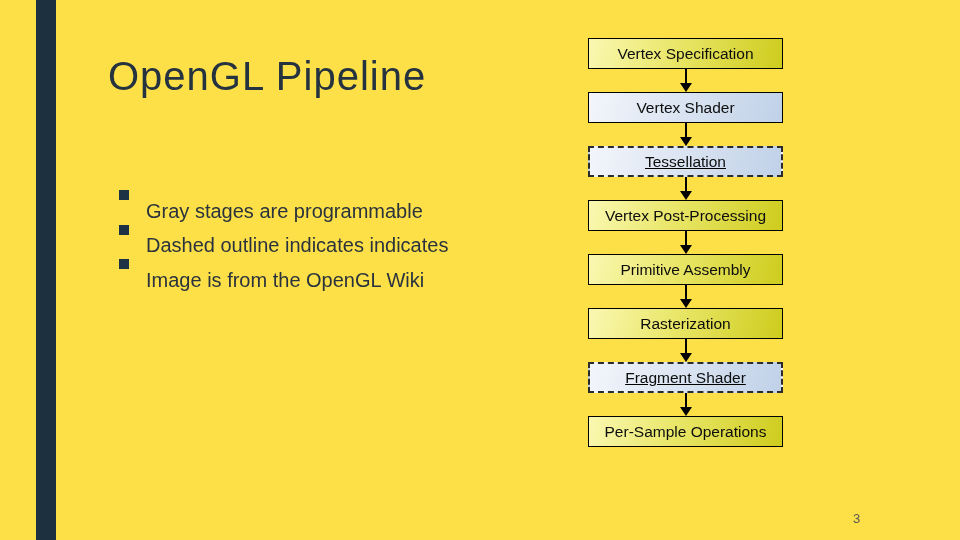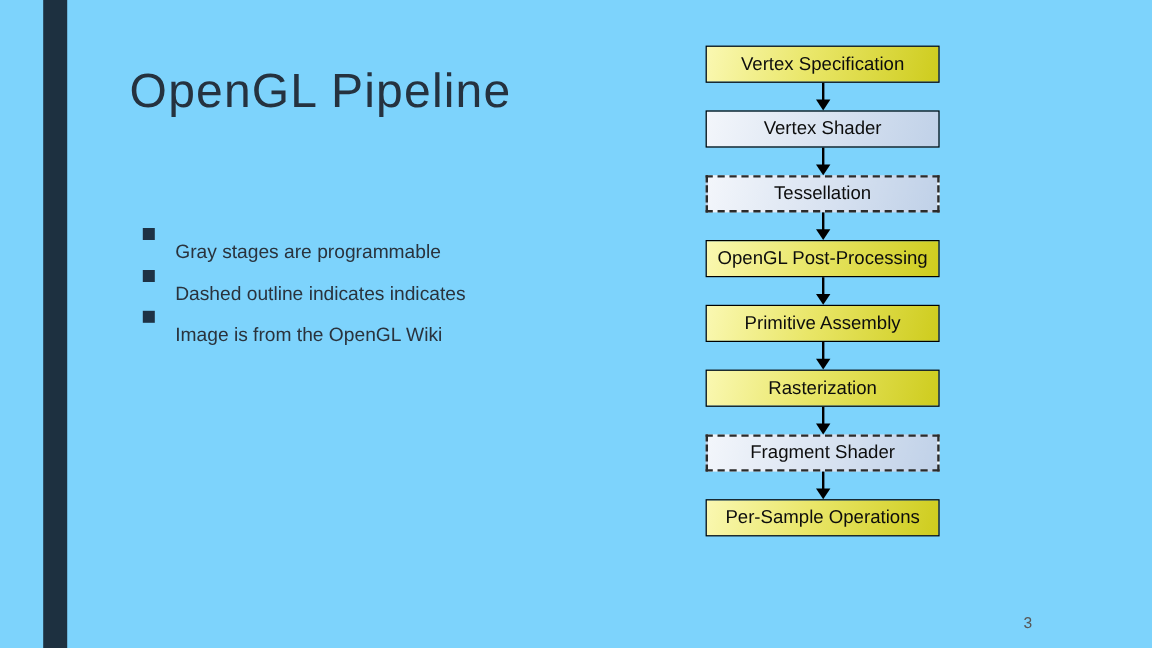--- a/index.html
+++ b/index.html
@@ -1,20 +1,20 @@
 <!DOCTYPE html>
 <html><head>
 <meta charset="utf-8">
 <style>
   html, body { margin: 0; padding: 0; background: #c9c9c9; }
   .slide {
     position: relative;
     width: 960px;
     height: 540px;
-    background: #7dd3fc;
+    background: #fde047;
     overflow: hidden;
     font-family: "Liberation Sans", sans-serif;
   }
   
   .accent-bar {
     position: absolute;
     left: 36px; top: 0;
     width: 20px; height: 540px;
     background: #1D3040;
   }
@@ -40,41 +40,42 @@
     align-items: center;
     height: 34.5px;
   }
   .bullet-marker {
     flex: none;
     width: 10px; height: 10px;
     background: #1E3245;
     margin-right: 17px;
   }
   .bullet-text {
-    font-size: 16px;
+    font-size: 20px;
     color: #2A333D;
     white-space: nowrap;
     margin-top: 32px;
   }
   
   .pipeline {
     position: absolute;
     left: 588px; top: 38px;
     width: 195px;
   }
   .stage-box {
     box-sizing: border-box;
     height: 31px;
     display: flex;
     align-items: center;
     justify-content: center;
     border: 1.6px solid #000;
   }
   .stage-box.dashed {
     border: 2.2px dashed #2b2b2b;
+    text-decoration: underline;
   }
   .stage-box.fixed {
     background: linear-gradient(105deg, #FAF8B2 0%, #E9E668 45%, #CECC1D 100%);
   }
   .stage-box.programmable {
     background: linear-gradient(105deg, #F3F6FB 0%, #DCE5F2 45%, #C0D1E8 100%);
   }
   .stage-label {
     font-size: 15.5px;
     color: #0d0d0d;
@@ -157,21 +158,21 @@
       <div class="stage">
         <div class="stage-box programmable dashed">
           <span class="stage-label">Tessellation</span>
         </div>
         <div class="arrow"></div>
       </div>
 
 
       <div class="stage">
         <div class="stage-box fixed solid">
-          <span class="stage-label">OpenGL Post-Processing</span>
+          <span class="stage-label">Vertex Post-Processing</span>
         </div>
         <div class="arrow"></div>
       </div>
 
       <div class="stage">
         <div class="stage-box fixed solid">
           <span class="stage-label">Primitive Assembly</span>
         </div>
         <div class="arrow"></div>
       </div>

